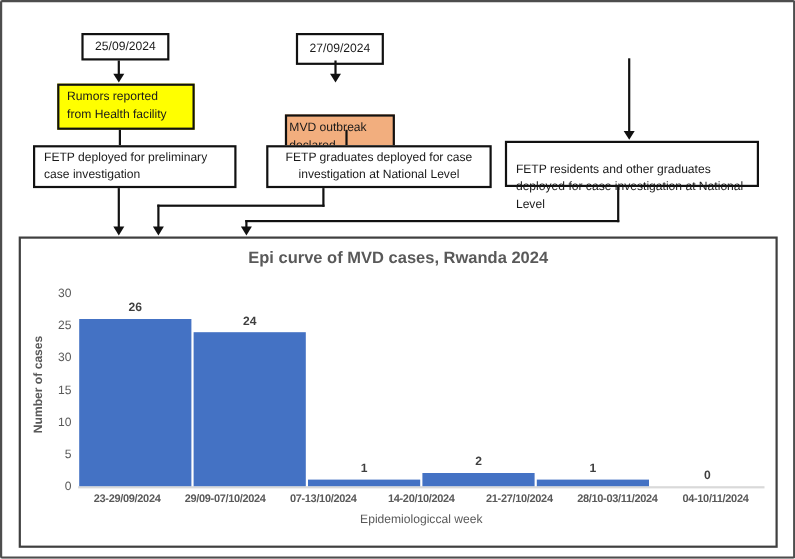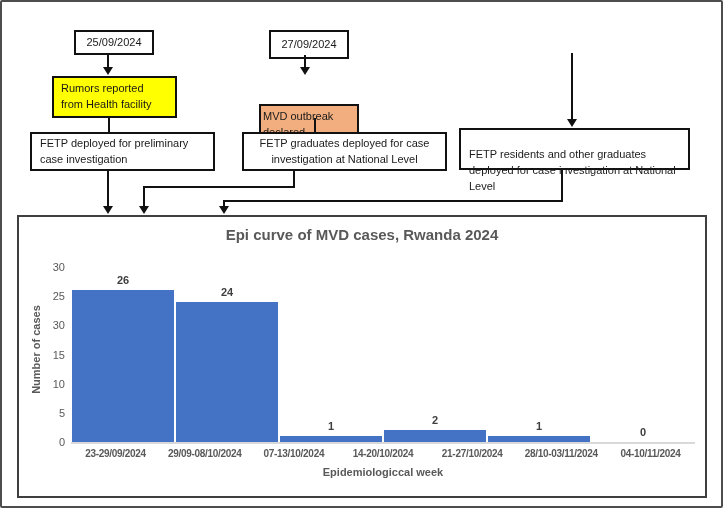--- a/index.html
+++ b/index.html
@@ -33,21 +33,21 @@
     justify-content:center; padding:0 1px; box-sizing:border-box; }
   .bar { width:100%; }
   .bar-value { position:absolute; left:0; right:0; text-align:center; font-size:11px;
     font-weight:700; color:#3f3f3f; }
   .y-ticks { position:absolute; left:12px; top:50px; width:34px; height:175px; }
   .y-tick { position:absolute; right:0; font-size:11px; color:#595959; }
   .x-ticks { position:absolute; left:52px; top:231px; width:624px; display:flex; }
   .x-tick { flex:1; text-align:center; font-size:10px; font-weight:600; color:#595959;
     white-space:nowrap; letter-spacing:-0.3px; }
   .x-axis-label { position:absolute; left:52px; top:249px; width:624px; text-align:center;
-    font-size:11px; font-weight:700; color:#595959; }
+    font-size:11px; font-weight:400; color:#595959; }
 </style>
 </head>
 <body>
 
 <div class="canvas">
 
   <div class="fbox date-box" style="left:72px; top:28px; width:80px; height:25px;justify-content:center;">
     <span>25/09/2024</span>
   </div>
   <div class="vline" style="left:105px; top:53px; height:13px;"></div>
@@ -130,21 +130,21 @@
           <div class="bar-value" style="bottom: 9.83333px;">1</div>
           <div class="bar" style="height: 5.83333px; background: rgb(68, 114, 196);"></div>
         </div>
         <div class="bar-col">
           <div class="bar-value" style="bottom: 4px;">0</div>
           <div class="bar" style="height: 0px; background: rgb(68, 114, 196);"></div>
         </div>
       </div>
     <div class="x-ticks">
         <div class="x-tick">23-29/09/2024</div>
-        <div class="x-tick">29/09-08/10/2024</div>
+        <div class="x-tick">29/09-07/10/2024</div>
         <div class="x-tick">07-13/10/2024</div>
         <div class="x-tick">14-20/10/2024</div>
         <div class="x-tick">21-27/10/2024</div>
         <div class="x-tick">28/10-03/11/2024</div>
         <div class="x-tick">04-10/11/2024</div>
       </div>
     <div class="x-axis-label">Epidemiologiccal week</div>
   </div>
 
 </div>

